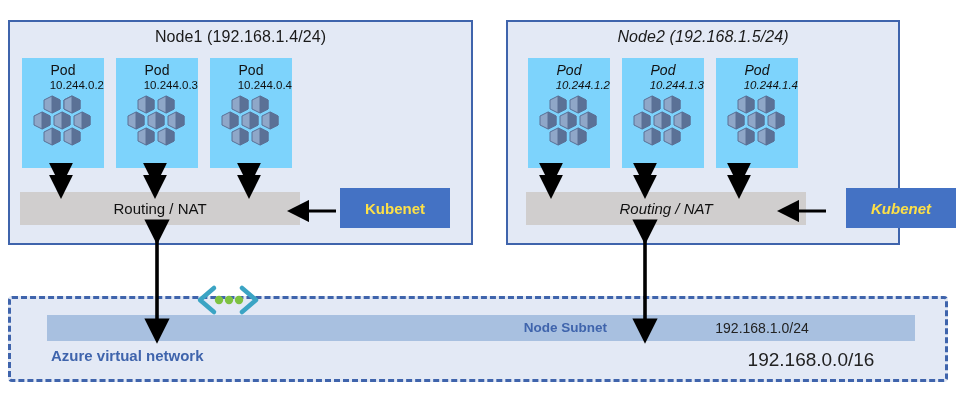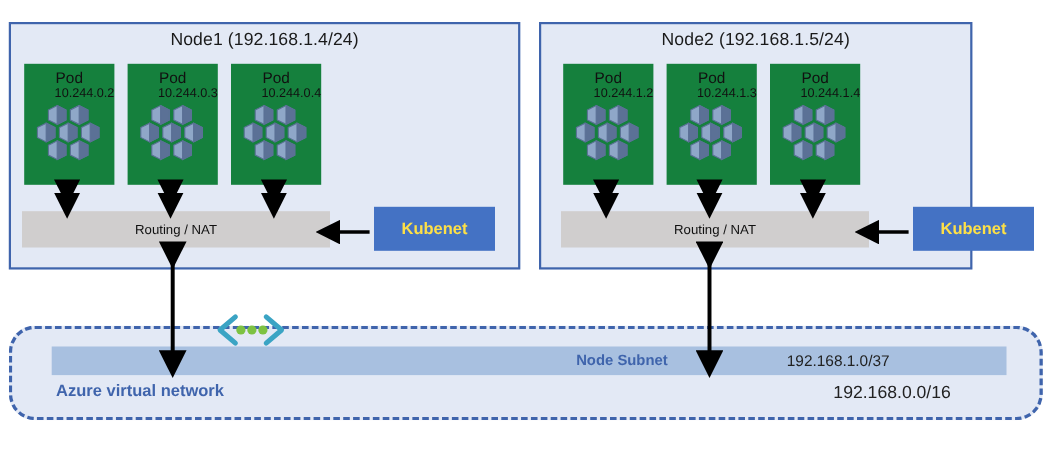--- a/index.html
+++ b/index.html
@@ -21,40 +21,40 @@
   
   .node-box {
     position: absolute;
     top: 20px;
     height: 225px;
     background: #E3E9F5;
     border: 2px solid #3F64AC;
     box-sizing: border-box;
   }
   #node1-box { left: 8px;   width: 465px; }
-  #node2-box { left: 490px; width: 394px; }
+  #node2-box { left: 506px; width: 394px; font-style: italic; }
 
   .node-title {
     position: absolute;
     top: 6px;
     left: 0;
     right: 0;
     text-align: center;
     font-size: 16px;
     color: #1a1a1a;
     letter-spacing: 0.1px;
   }
 
   
   .pod-box {
     position: absolute;
     top: 36px;
     width: 82px;
     height: 110px;
-    background: #15803d;
+    background: #7dd3fc;
   }
   .pod-label {
     text-align: center;
     font-size: 14px;
     color: #111;
     margin-top: 5px;
     line-height: 15px;
   }
   .pod-ip {
     text-align: right;
@@ -69,21 +69,21 @@
 
   
   .routing-bar {
     position: absolute;
     top: 170px;
     height: 33px;
     background: #D0CECE;
     display: flex;
     align-items: center;
     justify-content: center;
-    font-size: 12px;
+    font-size: 15px;
     color: #111;
   }
 
   
   .kubenet-box {
     position: absolute;
     top: 166px;
     width: 110px;
     height: 40px;
     background: #4472C4;
@@ -107,21 +107,21 @@
 
   
   #vnet-box {
     position: absolute;
     left: 8px;
     top: 296px;
     width: 940px;
     height: 86px;
     box-sizing: border-box;
     border: 3px dashed #3F64AC;
-    border-radius: 24px;
+    border-radius: 4px;
     background: #E3E9F5;
   }
   #node-subnet-bar {
     position: absolute;
     left: 36px;
     top: 16px;
     width: 868px;
     height: 26px;
     background: #A8C0E0;
   }
@@ -154,21 +154,21 @@
     font-size: 15px;
     font-weight: bold;
     color: #3F64AC;
   }
   #vnet-cidr {
     position: absolute;
     left: 700px;
     top: 50px;
     width: 200px;
     text-align: center;
-    font-size: 16px;
+    font-size: 19px;
     color: #222;
   }
 
   
   #vnet-connector-icon {
     position: absolute;
     left: 192px;
     top: 284px;
     width: 72px;
     height: 32px;
@@ -422,21 +422,21 @@
     </div>
 
     <div class="kubenet-box" style="left:338px;">
       <span>Kubenet</span>
     </div>
   </div>
 
   <div id="vnet-box">
     <div id="node-subnet-bar">
       <div id="node-subnet-label">Node Subnet</div>
-      <div id="node-subnet-cidr">192.168.1.0/37</div>
+      <div id="node-subnet-cidr">192.168.1.0/24</div>
     </div>
     <div id="vnet-label">Azure virtual network</div>
     <div id="vnet-cidr">192.168.0.0/16</div>
   </div>
 
   <svg id="vnet-connector-icon" viewBox="0 0 72 32">
     <path d="M22 4 L8 16 L22 28" fill="none" stroke="#3BA4C4" stroke-width="4.5" stroke-linecap="round" stroke-linejoin="round"></path>
     <path d="M50 4 L64 16 L50 28" fill="none" stroke="#3BA4C4" stroke-width="4.5" stroke-linecap="round" stroke-linejoin="round"></path>
     <circle cx="27" cy="16" r="4.2" fill="#7DC242"></circle>
     <circle cx="37" cy="16" r="4.2" fill="#7DC242"></circle>

